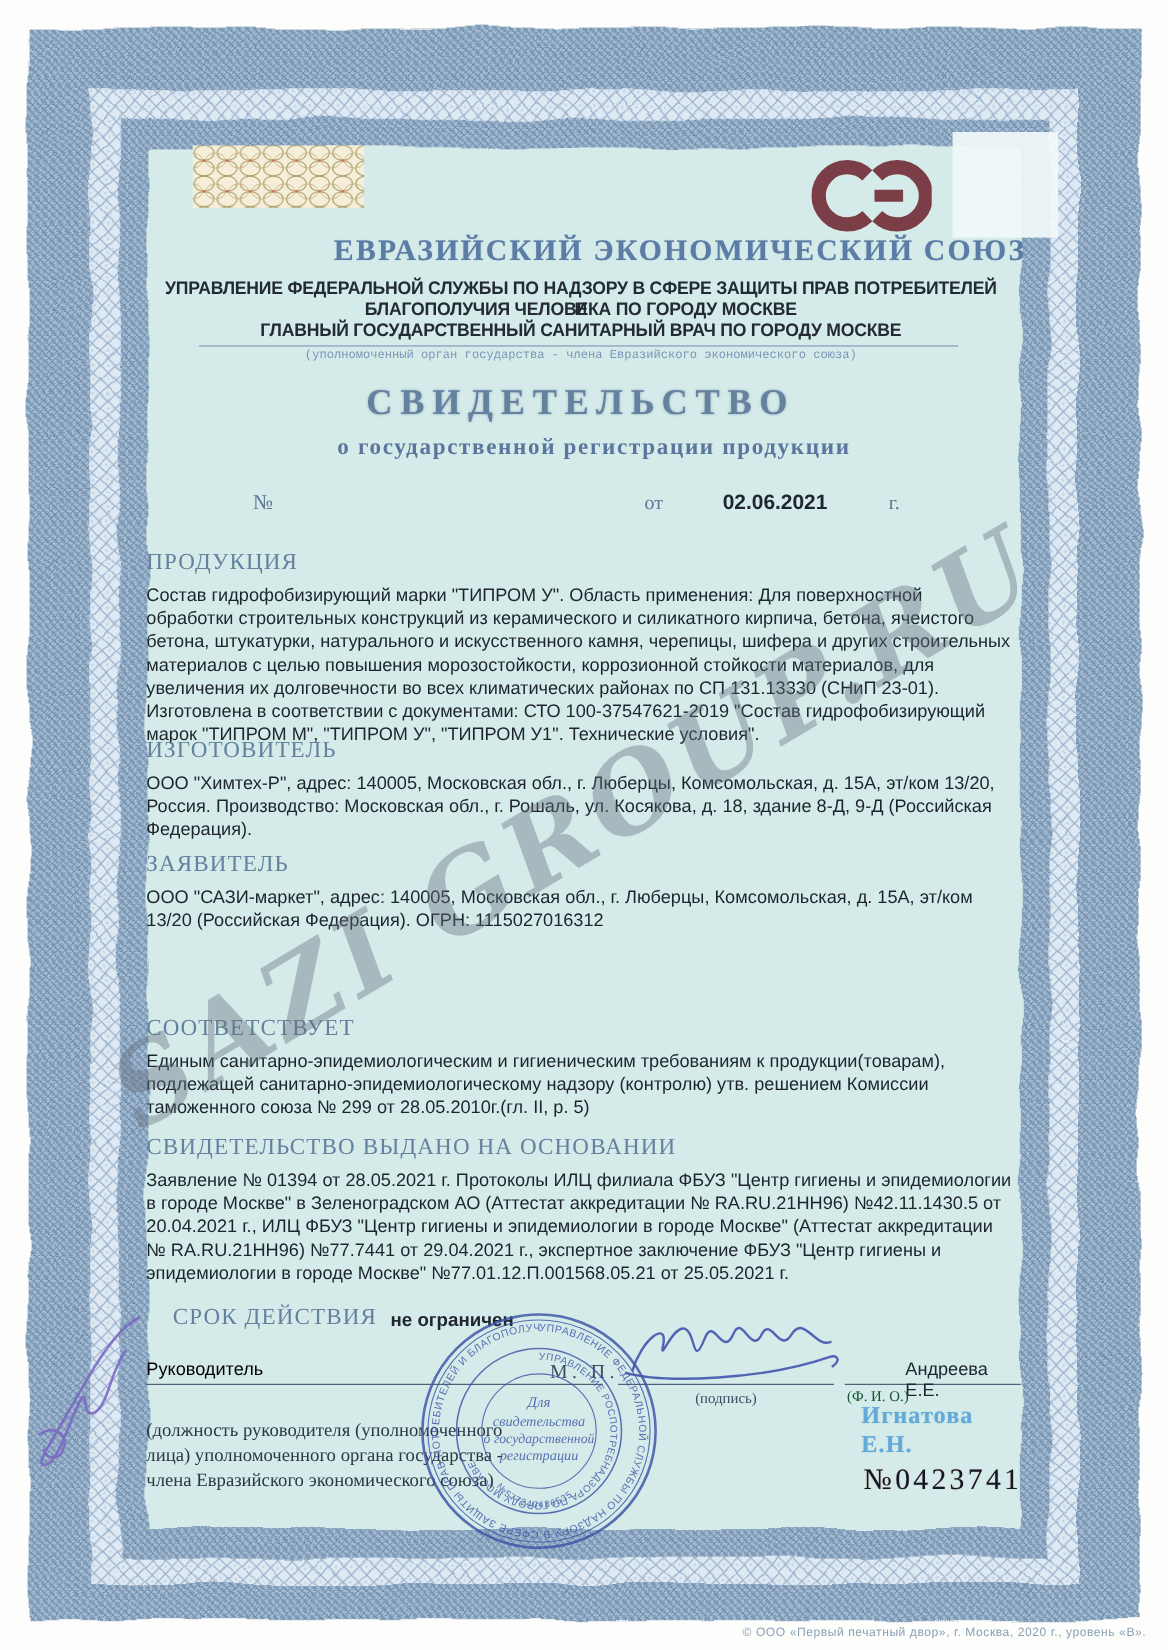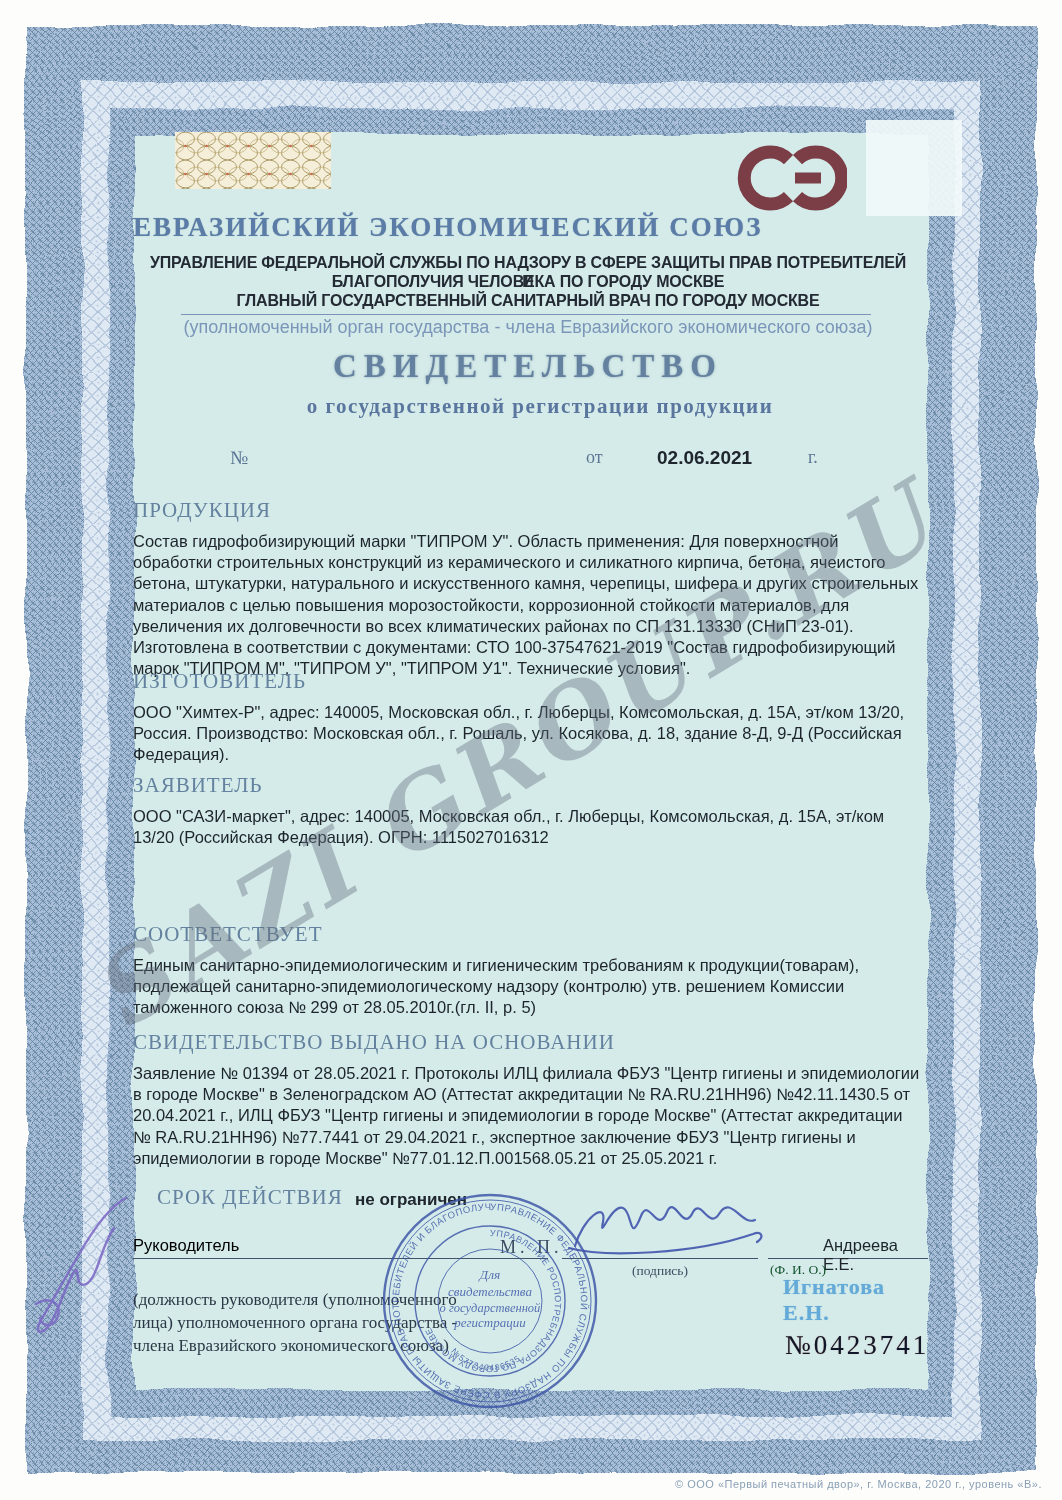--- a/index.html
+++ b/index.html
@@ -9,29 +9,29 @@
   #border-art{position:absolute;left:0;top:0;z-index:0;}
 
   .content{position:absolute;left:133px;top:118px;width:790px;height:1270px;z-index:2;}
 
   
   .sticker{left:42px;top:14px;width:156px;height:57px;}
   .selogo{left:602px;top:16px;width:112px;height:88px;}
   .white-rect{left:733px;top:2px;width:96px;height:96px;background:rgba(241,248,250,.92);}
 
   
-  .union-title{left:0;top:94px;width:100%;text-align:left;
+  .union-title{left:0;top:94px;width:100%;text-align:right;
     font-family:"Liberation Serif",serif;font-weight:bold;font-size:27px;letter-spacing:2px;
-    color:#5b7ca6;text-shadow:0 0 1px rgba(80,105,140,.45);}
+    color:#5b7ca6;text-shadow:0 0 1px rgba(80,105,140,.45);padding-left:10px;}
   .auth{left:0;width:100%;text-align:center;font-weight:bold;font-size:16.5px;color:#232a33;
     transform:scaleX(.97);letter-spacing:-0.2px;}
   .a1{top:135px;} .a2{top:154px;} .a3{top:172.5px;}
   .rule{left:48px;top:196px;width:690px;border-top:1.2px solid #7a93b6;height:0;}
-  .auth-note{left:0;top:199px;width:100%;text-align:center;font-family:Liberation Sans, sans-serif;
-    font-size:18px;color:#7b96b8;}
+  .auth-note{left:0;top:199px;width:100%;text-align:center;font-family:Liberation Mono, monospace;
+    font-size:11px;color:#7b96b8;}
 
   .cert-title{left:0;top:230px;width:100%;text-align:center;font-family:"Liberation Serif",serif;
     font-weight:bold;font-size:33px;letter-spacing:7px;color:#64819f;
     text-shadow:0 0 2.5px rgba(90,115,150,.55);}
   .cert-sub{left:12px;top:276px;width:100%;text-align:center;font-family:"Liberation Serif",serif;
     font-weight:bold;font-size:21px;letter-spacing:1.5px;color:#5a769e;}
 
   .numrow{left:0;top:329px;width:100%;height:24px;}
   .numrow span{position:absolute;white-space:nowrap;}
   .no-label{left:97px;font-family:"Liberation Serif",serif;font-size:19px;color:#5d7695;}

